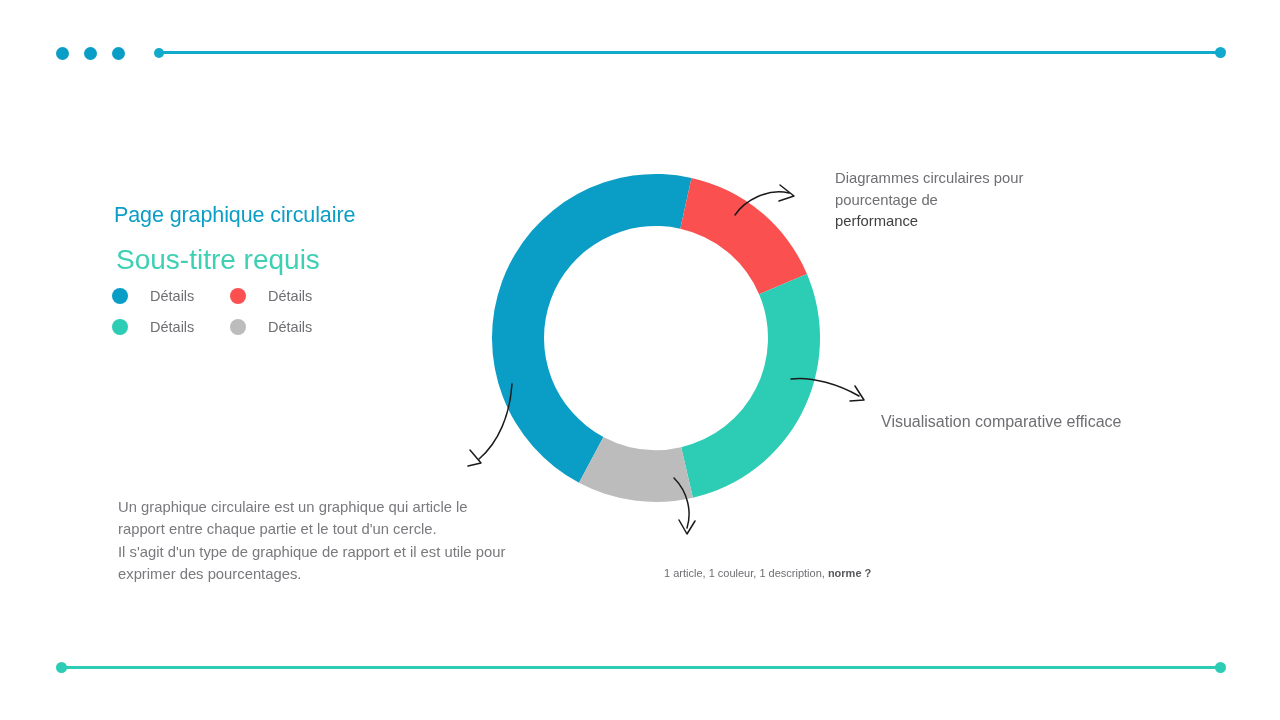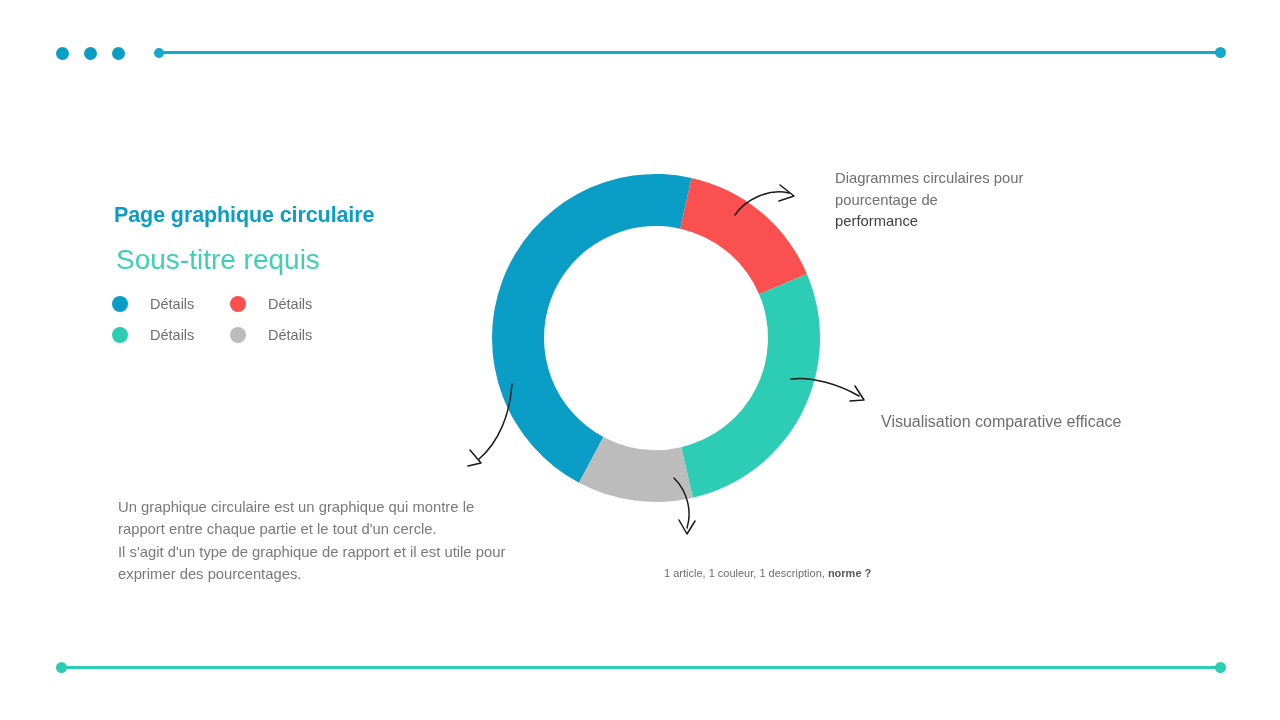--- a/index.html
+++ b/index.html
@@ -47,21 +47,21 @@
   #bottom-rail      { left: 60px; top: 666px; width: 1161px; background: #2DCCB4; }
   #bottom-rail-capl { left: 56px; top: 662px; width: 11px; height: 11px; background: #2DCCB4; }
   #bottom-rail-capr { left: 1215px; top: 662px; width: 11px; height: 11px; background: #2DCCB4; }
 
   
   #title {
     position: absolute;
     left: 114px;
     top: 203px;
     font-size: 21.5px;
-    font-weight: bold;
+    font-weight: normal;
     color: #0A9DC5;
     letter-spacing: -0.1px;
     white-space: nowrap;
   }
   #subtitle {
     position: absolute;
     left: 116px;
     top: 244px;
     font-size: 28px;
     color: #3FD0B4;
@@ -72,21 +72,20 @@
     position: absolute;
     left: 112px;
     top: 288px;
     width: 290px;
     display: grid;
     grid-template-columns: 118px 118px;
     grid-auto-rows: 31px;
   }
   .legend-item {
     display: flex;
-    align-items: center;
   }
   .legend-swatch {
     width: 16px;
     height: 16px;
     border-radius: 50%;
     flex: 0 0 auto;
   }
   .legend-label {
     margin-left: 22px;
     font-size: 14.5px;
@@ -184,21 +183,21 @@
     <div class="legend-item">
       <span class="legend-swatch" style="background: rgb(45, 204, 180);"></span>
       <span class="legend-label">Détails</span>
     </div>
     <div class="legend-item">
       <span class="legend-swatch" style="background: rgb(188, 188, 188);"></span>
       <span class="legend-label">Détails</span>
     </div>
   </div>
 
-  <div id="body-copy" style="white-space: pre-line;">Un graphique circulaire est un graphique qui montre le rapport entre chaque partie et le tout d'un cercle.
+  <div id="body-copy" style="white-space: pre-line;">Un graphique circulaire est un graphique qui article le rapport entre chaque partie et le tout d'un cercle.
 Il s'agit d'un type de graphique de rapport et il est utile pour exprimer des pourcentages.</div>
 
   <div id="chart-wrap">
     <svg id="donut-svg" width="352" height="352" viewBox="0 0 352 352">
       <g id="donut-slices">
           <path d="M 99.00666370311396 320.80340522886405 A 164 164 0 0 1 211.4960966858488 15.887454832330917 L 200.24123676106748 66.65484720256745 A 112 112 0 0 0 123.41918496798026 274.89013040019984 Z" fill="#0A9DC5"></path>
           <path d="M 211.49609668584887 15.887454832330917 A 164 164 0 0 1 326.96279596620025 111.92009492775911 L 279.0965435866733 132.23811360920135 A 112 112 0 0 0 200.2412367610675 66.65484720256747 Z" fill="#FA5050"></path>
           <path d="M 326.96279596620025 111.92009492775911 A 164 164 0 0 1 212.89197291239384 335.7966906247786 L 201.19451808651286 285.12944725594633 A 112 112 0 0 0 279.0965435866733 132.23811360920135 Z" fill="#2DCCB4"></path>
           <path d="M 212.89197291239384 335.7966906247786 A 164 164 0 0 1 99.00666370311396 320.80340522886405 L 123.41918496798026 274.89013040019984 A 112 112 0 0 0 201.19451808651286 285.12944725594633 Z" fill="#BCBCBC"></path>
         </g>

